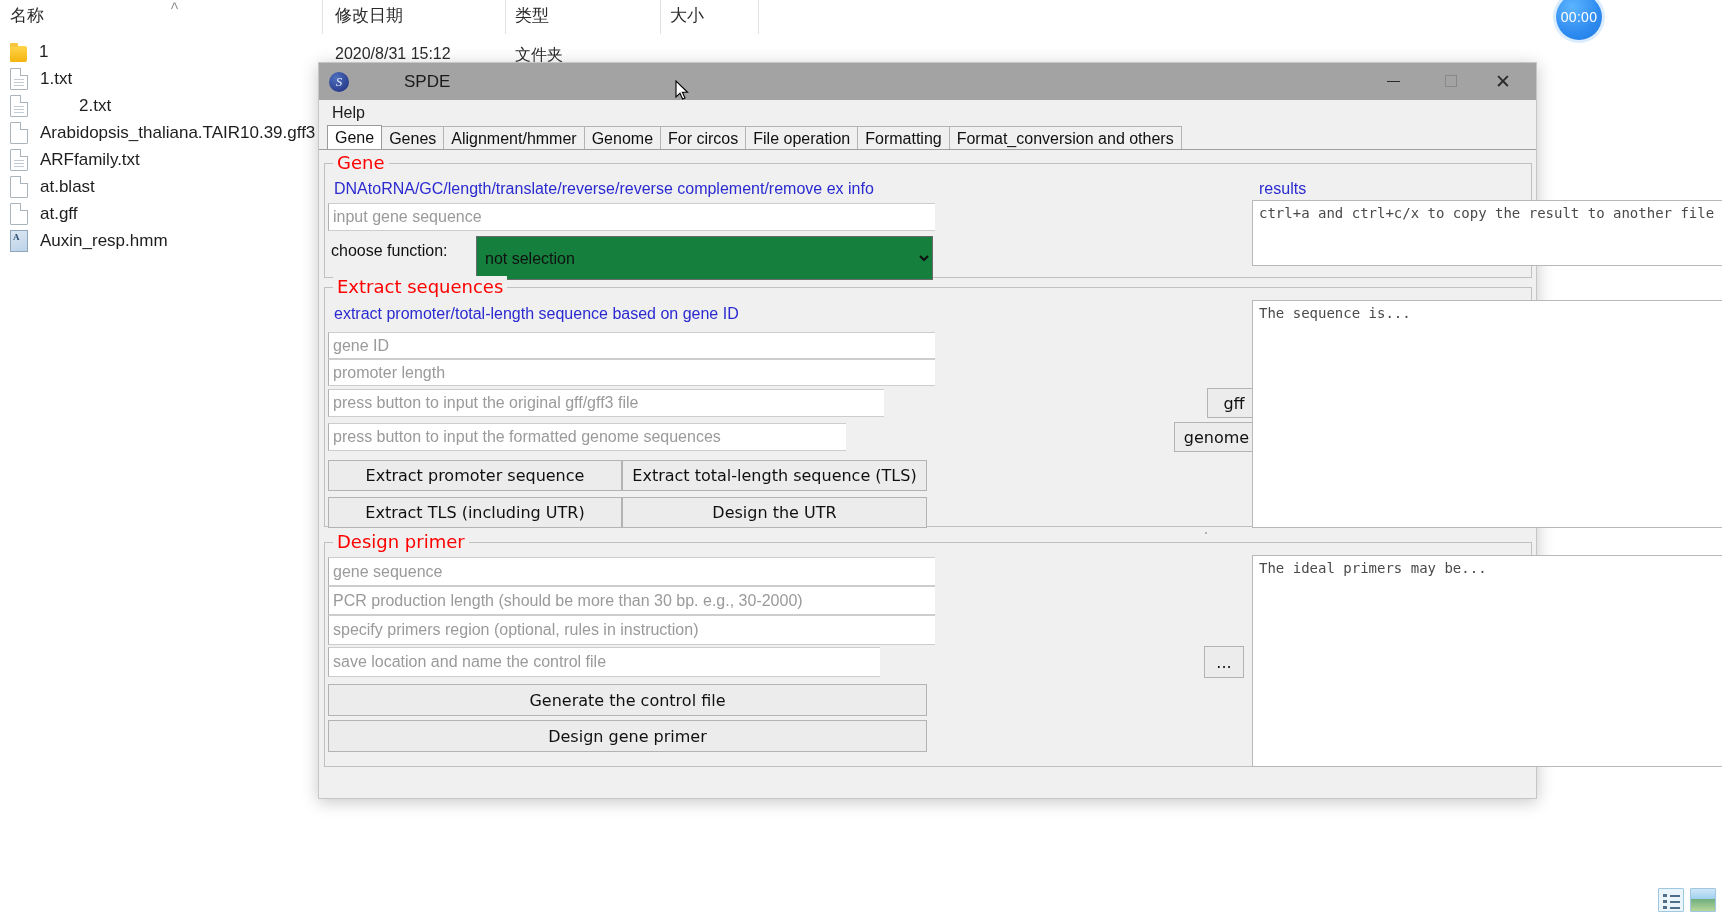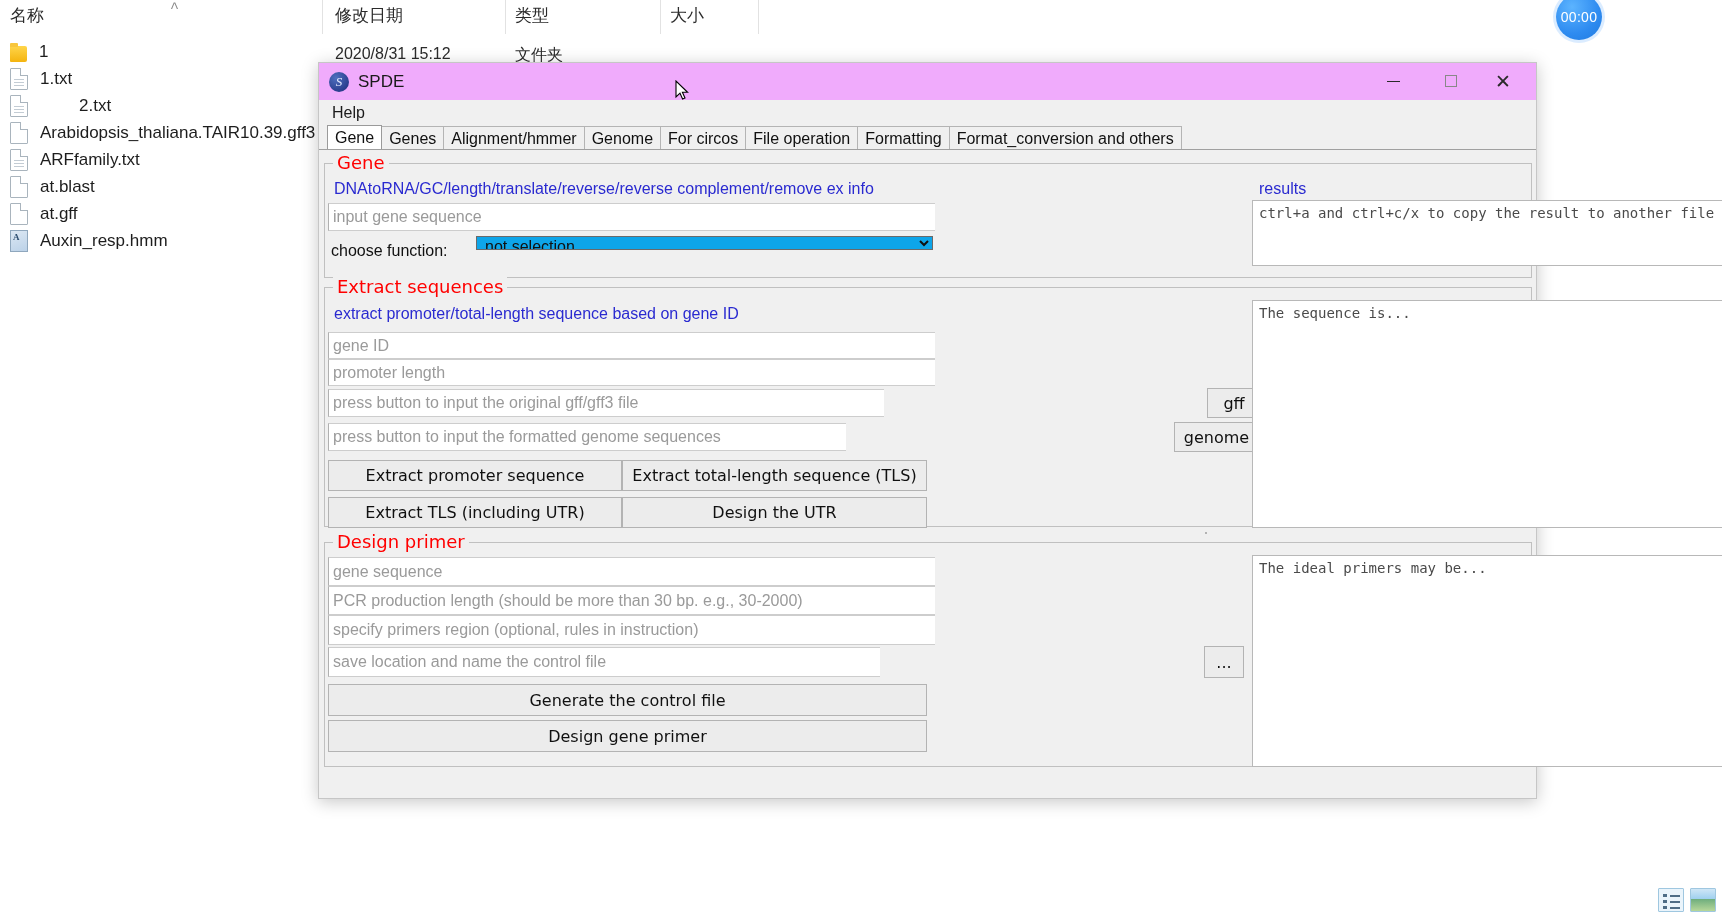--- a/index.html
+++ b/index.html
@@ -153,23 +153,24 @@
   #spde-window {
     position: absolute;
     left: 318px; top: 62px;
     width: 1219px; height: 737px;
     background: #f0f0f0;
     border: 1px solid #c6c6c6;
     box-shadow: 0 3px 16px rgba(0,0,0,0.22);
   }
   #titlebar {
     height: 37px;
-    background: #f0abfc;
+    background: #a3a3a3;
     display: flex; align-items: center;
     position: relative;
+    gap: 46px;
   }
   #app-icon {
     width: 20px; height: 20px;
     margin-left: 10px; margin-right: 9px;
     border-radius: 50%;
     background: radial-gradient(circle at 35% 30%, #4f6fbf 0%, #2b3f8f 70%, #1d2c6b 100%);
     position: relative;
     flex: 0 0 auto;
   }
   #app-icon::after {
@@ -282,27 +283,27 @@
   .tf.flat {
     border-left: 1px solid #b0b0b0;
     border-right: none;
     border-top: 1px solid #cdcdcd;
     border-bottom: 1px solid #cdcdcd;
     background: #ffffff;
   }
 
   select.combo, .combo {
     position: absolute;
-    background: #0ea5e9;
+    background: #15803d;
     border: 1px solid #6a6a6a;
     font-size: 16px;
     color: #101010;
     padding-left: 4px;
     font-family: "Liberation Sans", sans-serif;
-    height: 14px;
+    height: 44px;
   }
   .lbl {
     position: absolute;
     font-size: 16px; color: #101010;
     white-space: nowrap;
   }
 
   .btn {
     position: absolute;
     background: #ececec;

